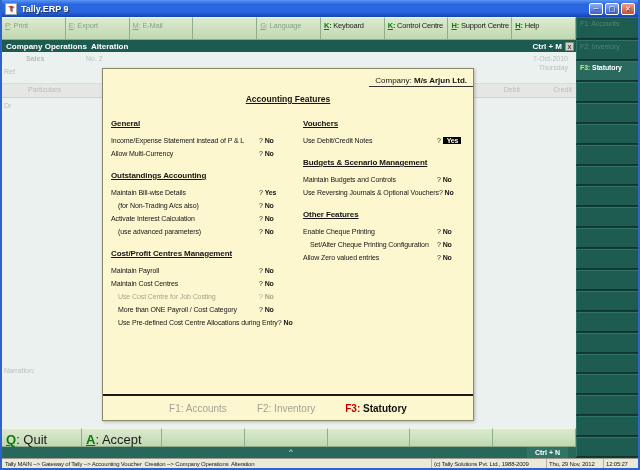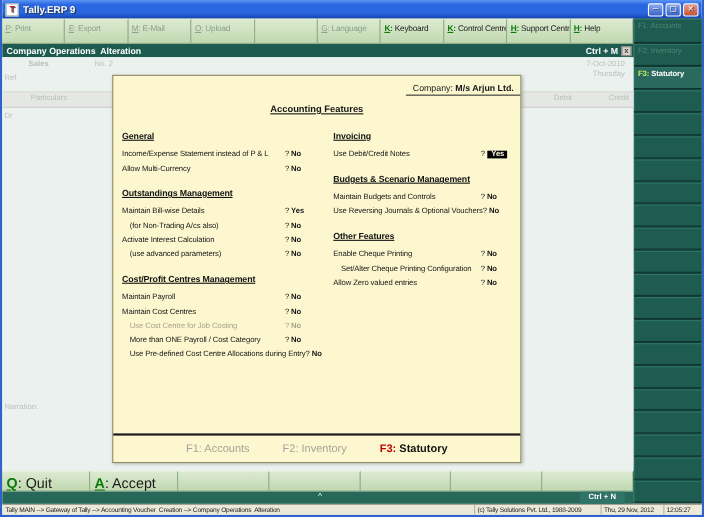--- a/index.html
+++ b/index.html
@@ -98,21 +98,20 @@
     </div>
   </div>
 
   <div class="mainrow">
     <div class="maincol">
 
       <div class="menubar">
           <div class="mbtn dim"><span class="k"><u>P</u>:</span> Print</div>
           <div class="mbtn dim"><span class="k"><u>E</u>:</span> Export</div>
           <div class="mbtn dim"><span class="k"><u>M</u>:</span> E-Mail</div>
-          <div class="mbtn dim"><span class="k"><u>O</u>:</span> Upload</div>
           <div class="mbtn dim"></div>
           <div class="mbtn dim"><span class="k"><u>G</u>:</span> Language</div>
           <div class="mbtn"><span class="k"><u>K</u>:</span> Keyboard</div>
           <div class="mbtn"><span class="k"><u>K</u>:</span> Control Centre</div>
           <div class="mbtn"><span class="k"><u>H</u>:</span> Support Centre</div>
           <div class="mbtn"><span class="k"><u>H</u>:</span> Help</div>
         </div>
 
       <div class="greenstrip">
         <span>Company Operations  Alteration</span>
@@ -150,21 +149,21 @@
                   <div class="frow">
                     <span class="flabel">Income/Expense Statement instead of P &amp; L</span>
                     <span class="fval">? <b class="">No</b></span>
                   </div>
                   <div class="frow">
                     <span class="flabel">Allow Multi-Currency</span>
                     <span class="fval">? <b class="">No</b></span>
                   </div>
                 </div>
                 <div class="fsec">
-                  <div class="fhead">Outstandings Management</div>
+                  <div class="fhead">Outstandings Accounting</div>
                   <div class="frow">
                     <span class="flabel">Maintain Bill-wise Details</span>
                     <span class="fval">? <b class="">Yes</b></span>
                   </div>
                   <div class="frow indent">
                     <span class="flabel">(for Non-Trading A/cs also)</span>
                     <span class="fval">? <b class="">No</b></span>
                   </div>
                   <div class="frow">
                     <span class="flabel">Activate Interest Calculation</span>
@@ -194,21 +193,21 @@
                     <span class="fval">? <b class="">No</b></span>
                   </div>
                   <div class="frow indent">
                     <span class="flabel">Use Pre-defined Cost Centre Allocations during Entry</span>
                     <span class="fval">? <b class="">No</b></span>
                   </div>
                 </div>
               </div>
             <div class="col-right">
                 <div class="fsec">
-                  <div class="fhead">Invoicing</div>
+                  <div class="fhead">Vouchers</div>
                   <div class="frow">
                     <span class="flabel">Use Debit/Credit Notes</span>
                     <span class="fval">? <b class="hl">Yes</b></span>
                   </div>
                 </div>
                 <div class="fsec">
                   <div class="fhead">Budgets &amp; Scenario Management</div>
                   <div class="frow">
                     <span class="flabel">Maintain Budgets and Controls</span>
                     <span class="fval">? <b class="">No</b></span>

